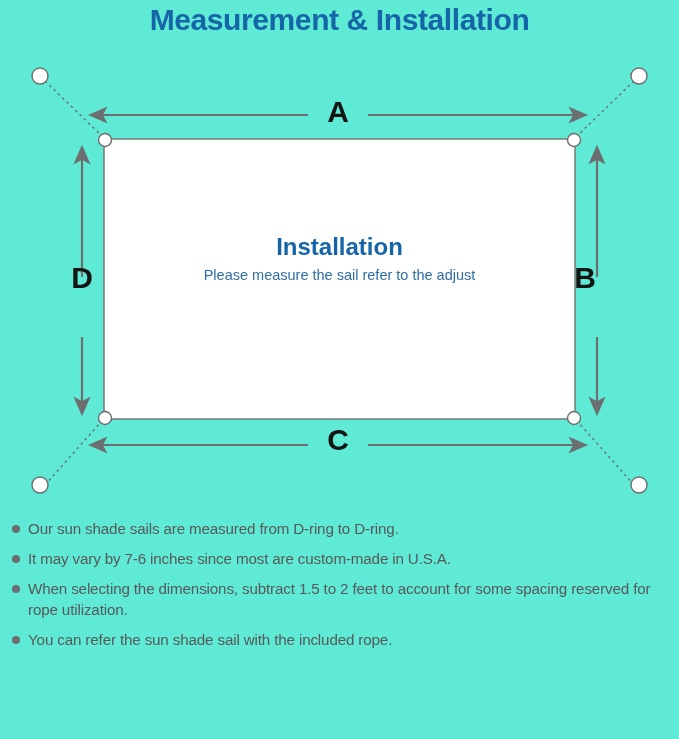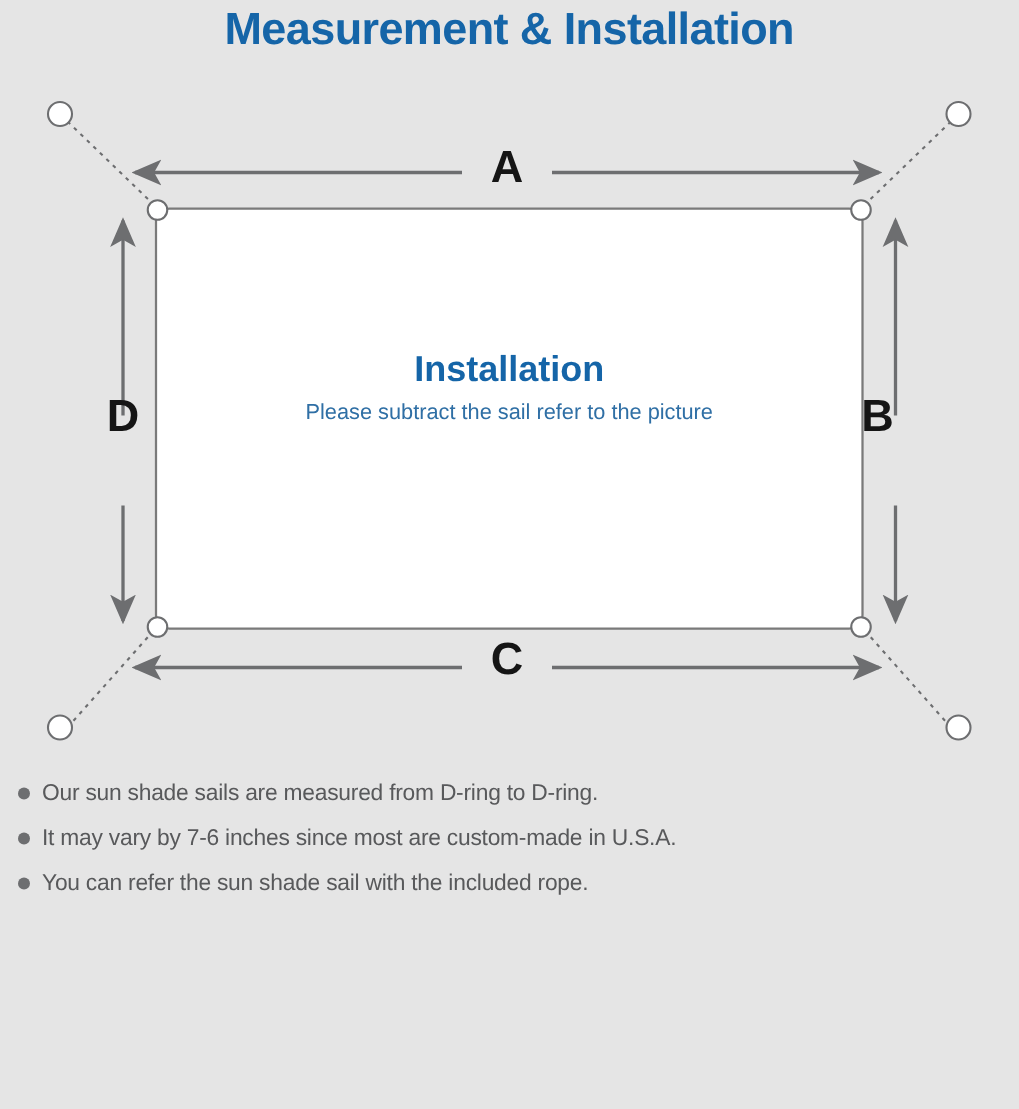--- a/index.html
+++ b/index.html
@@ -11,21 +11,21 @@
     width: 679px;
     height: 739px;
     position: relative;
     font-family: "Liberation Sans", sans-serif;
     overflow: hidden;
   }
   #page {
     position: relative;
     width: 679px;
     height: 739px;
-    background: #e5e5e5;
+    background: #5eead4;
   }
   .page-title {
     position: absolute;
     left: 0;
     top: 0;
     width: 679px;
     text-align: center;
     font-family: "Liberation Sans", sans-serif;
     font-weight: bold;
     font-size: 30px;
@@ -146,36 +146,40 @@
 
     <line x1="82" y1="235" x2="82" y2="105" stroke="#6d6e70" stroke-width="2.2" marker-end="url(#arrowhead)"></line>
     <line x1="82" y1="295" x2="82" y2="372" stroke="#6d6e70" stroke-width="2.2" marker-end="url(#arrowhead)"></line>
 
     <line x1="597" y1="235" x2="597" y2="105" stroke="#6d6e70" stroke-width="2.2" marker-end="url(#arrowhead)"></line>
     <line x1="597" y1="295" x2="597" y2="372" stroke="#6d6e70" stroke-width="2.2" marker-end="url(#arrowhead)"></line>
   </svg>
 
   <div class="sail-text">
     <div class="sail-title">Installation</div>
-    <div class="sail-sub">Please subtract the sail refer to the picture</div>
+    <div class="sail-sub">Please measure the sail refer to the adjust</div>
   </div>
 
   <div class="dim-label" id="label-A">A</div>
   <div class="dim-label" id="label-B">B</div>
   <div class="dim-label" id="label-C">C</div>
   <div class="dim-label" id="label-D">D</div>
 
   <div id="notes">
     <div class="note-item">
       <span class="note-bullet"></span>
       <span>Our sun shade sails are measured from D-ring to D-ring.</span>
     </div>
     <div class="note-item">
       <span class="note-bullet"></span>
       <span>It may vary by 7-6 inches since most are custom-made in U.S.A.</span>
     </div>
     <div class="note-item">
       <span class="note-bullet"></span>
+      <span>When selecting the dimensions, subtract 1.5 to 2 feet to account for some spacing reserved for rope utilization.</span>
+    </div>
+    <div class="note-item">
+      <span class="note-bullet"></span>
       <span>You can refer the sun shade sail with the included rope.</span>
     </div>
   </div>
 
 </div>
 
 </body></html>

